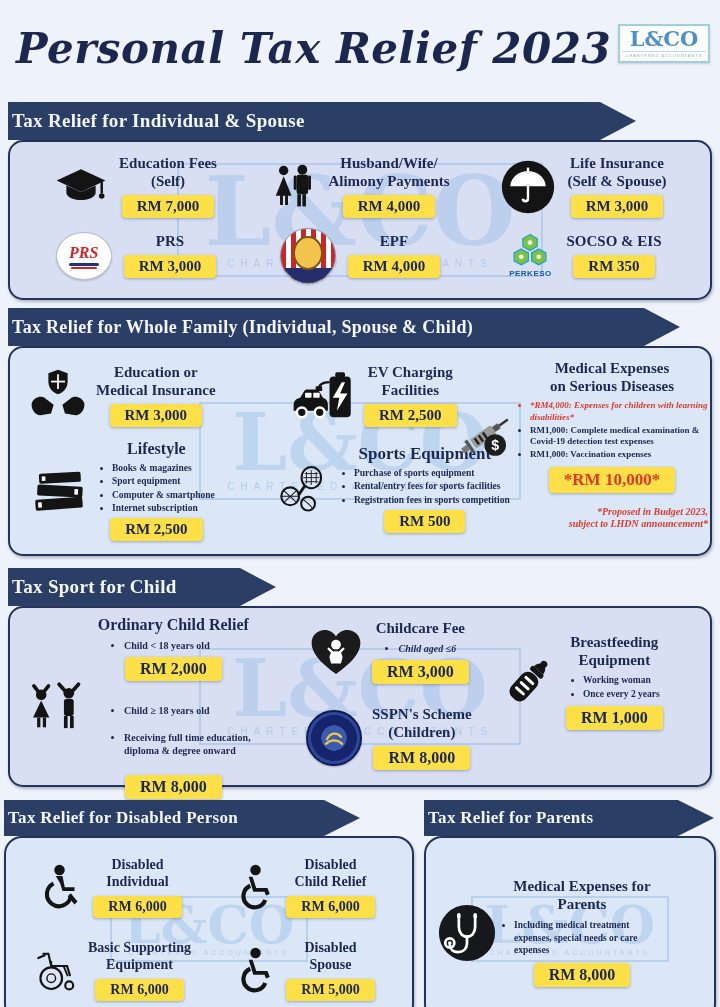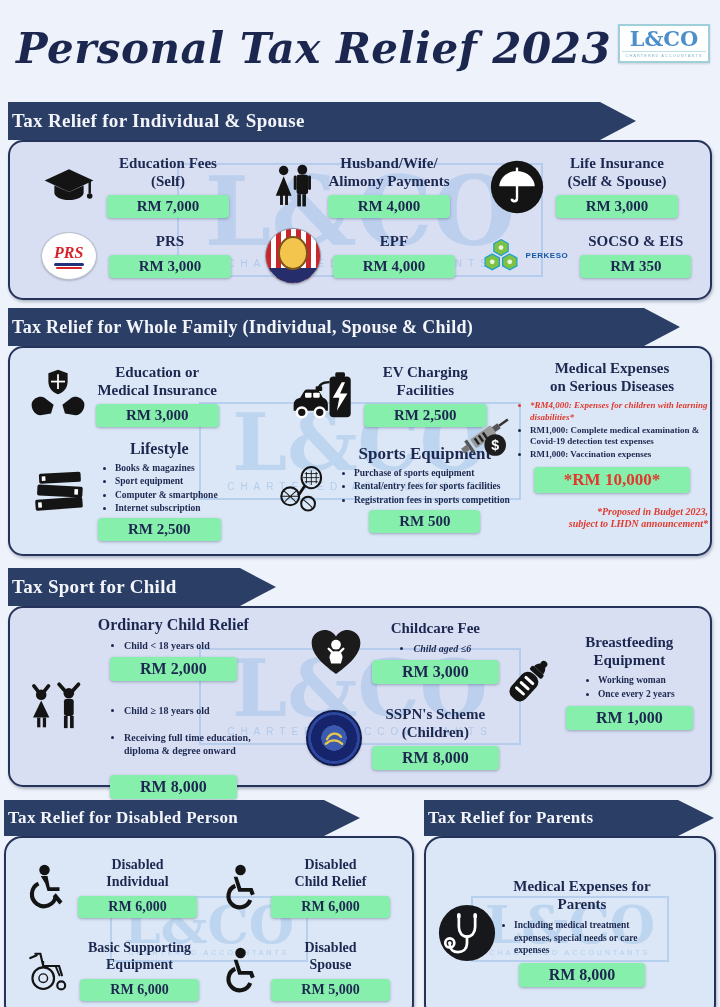--- a/index.html
+++ b/index.html
@@ -26,38 +26,38 @@
   .wm--md .wm-text{font-size:78px;}
   .wm--sm .wm-text{font-size:52px;}
   .wm--sm .wm-box{padding:2px 12px 4px;}
   .wm--sm .wm-tag{font-size:7px;letter-spacing:3px;}
 
   
   .cell{display:flex;align-items:center;justify-content:center;gap:12px;position:relative;z-index:2;}
   .icon{flex:none;display:flex;align-items:center;justify-content:center;}
   .stack{display:flex;flex-direction:column;align-items:center;gap:5px;}
   .t{font-weight:bold;font-size:15px;text-align:center;white-space:pre-line;line-height:1.18;color:#1d2850;}
-  .amount{background:#86efac;border-radius:4px;padding:3px 30px;font-weight:bold;font-size:15px;color:#1d2850;box-shadow:0 1px 3px rgba(30,45,80,.35);white-space:nowrap;}
+  .amount{background:#fde047;border-radius:4px;padding:3px 15px;font-weight:bold;font-size:15px;color:#1d2850;box-shadow:0 1px 3px rgba(30,45,80,.35);white-space:nowrap;}
   ul.bl{margin:0;padding-left:14px;text-align:left;font-size:9.5px;font-weight:bold;line-height:1.3;color:#1d2850;}
   ul.bl li{margin:0 0 1px;}
   .red{color:#e03a2f;}
   .red-it{color:#e03a2f;font-style:italic;}
 
   
   .s1-grid{position:absolute;inset:10px 14px 8px;display:grid;grid-template-columns:1fr 1fr 1fr;grid-template-rows:1fr 1fr;z-index:2;}
 
   
   .prs-logo{width:54px;height:46px;background:#fff;border:1px solid #b9bfcc;border-radius:50%;display:flex;flex-direction:column;align-items:center;justify-content:center;box-shadow:0 1px 2px rgba(0,0,0,.2);}
   .prs-text{color:#d5232a;font-weight:bold;font-style:italic;font-size:16px;line-height:1;}
   .prs-bar{width:30px;height:3px;background:#20307a;border-radius:2px;margin-top:2px;position:relative;}
   .prs-bar::after{content:"";position:absolute;left:2px;top:4px;width:26px;height:2px;background:#d5232a;border-radius:2px;}
   .epf-logo{width:54px;height:54px;border-radius:50%;border:1px solid #8e94a5;position:relative;overflow:hidden;background:repeating-linear-gradient(90deg,#c9252b 0 5px,#fff 5px 10px);box-shadow:0 1px 2px rgba(0,0,0,.2);}
   .epf-band{position:absolute;left:0;right:0;bottom:0;height:15px;background:#252e6b;}
   .epf-core{position:absolute;left:50%;top:46%;transform:translate(-50%,-50%);width:26px;height:30px;background:#f3c54c;border:2px solid #7d531b;border-radius:50%;}
-  .perkeso-logo{display:flex;flex-direction:row;align-items:center;gap:1px;}
+  .perkeso-logo{display:flex;flex-direction:column;align-items:center;gap:1px;}
   .perkeso-text{font-family:"Liberation Sans",sans-serif;font-weight:bold;font-size:8px;letter-spacing:.5px;color:#1558a7;}
 
   
   .abs{position:absolute;z-index:2;}
   .row{display:flex;align-items:center;gap:10px;}
   .foot{font-size:10px;font-weight:bold;font-style:italic;color:#e03a2f;text-align:right;white-space:pre-line;line-height:1.25;}
 
   
   .s4-grid{position:absolute;inset:8px 10px;display:grid;grid-template-columns:1fr 1fr;grid-template-rows:1fr 1fr;z-index:2;}
   .s4-grid .t{font-size:14px;}

